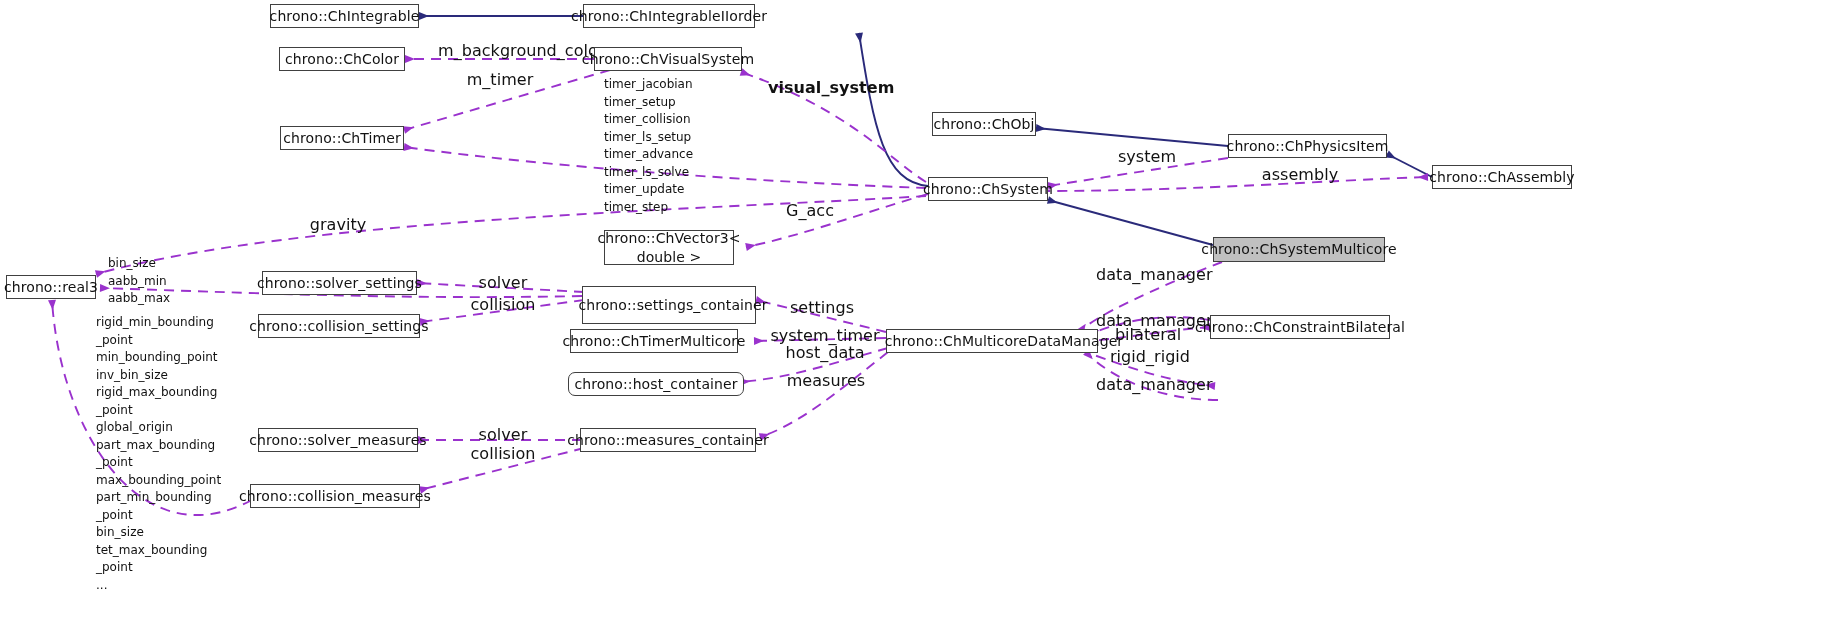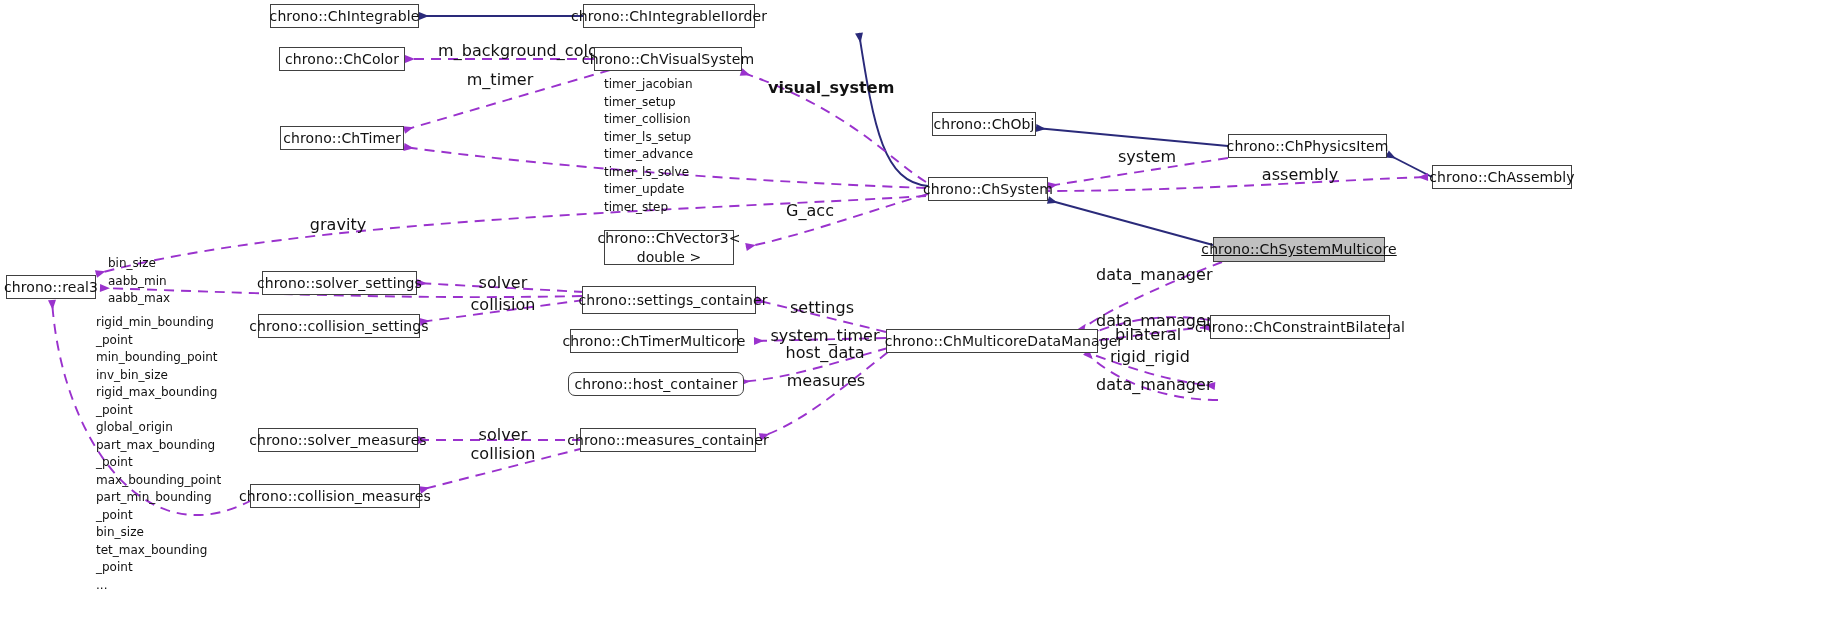--- a/index.html
+++ b/index.html
@@ -26,21 +26,20 @@
     display:flex;
     align-items:center;
     justify-content:center;
     white-space:pre;
     z-index:3;
     letter-spacing:0.1px;
   }
   .node.highlight{
     background:#c0c0c0;
     border-color:#404040;
-    text-decoration:underline;
   }
 
   
   .elabel{
     position:absolute;
     font-size:16px;
     line-height:17px;
     color:#111111;
     text-align:center;
     white-space:pre;
@@ -158,21 +157,21 @@
 
   <div class="node" style="left:604px;top:230px;width:130px;height:35px;">chrono::ChVector3&lt;
 double &gt;</div>
 
   <div class="node" style="left:6px;top:275px;width:90px;height:24px;">chrono::real3</div>
 
   <div class="node" style="left:262px;top:271px;width:155px;height:24px;">chrono::solver_settings</div>
 
   <div class="node" style="left:258px;top:314px;width:162px;height:24px;">chrono::collision_settings</div>
 
-  <div class="node" style="left:582px;top:286px;width:174px;height:28px;padding-left:8px;">chrono::settings_container</div>
+  <div class="node" style="left:582px;top:286px;width:174px;height:38px;padding-left:8px;">chrono::settings_container</div>
 
   <div class="node" style="left:570px;top:329px;width:168px;height:24px;">chrono::ChTimerMulticore</div>
 
   <div class="node" style="left:568px;top:372px;width:176px;height:24px;border-radius:7px;">chrono::host_container</div>
 
   <div class="node" style="left:886px;top:329px;width:212px;height:24px;padding-left:24px;">chrono::ChMulticoreDataManager</div>
 
   <div class="node" style="left:1210px;top:315px;width:180px;height:24px;">chrono::ChConstraintBilateral</div>
 
 

